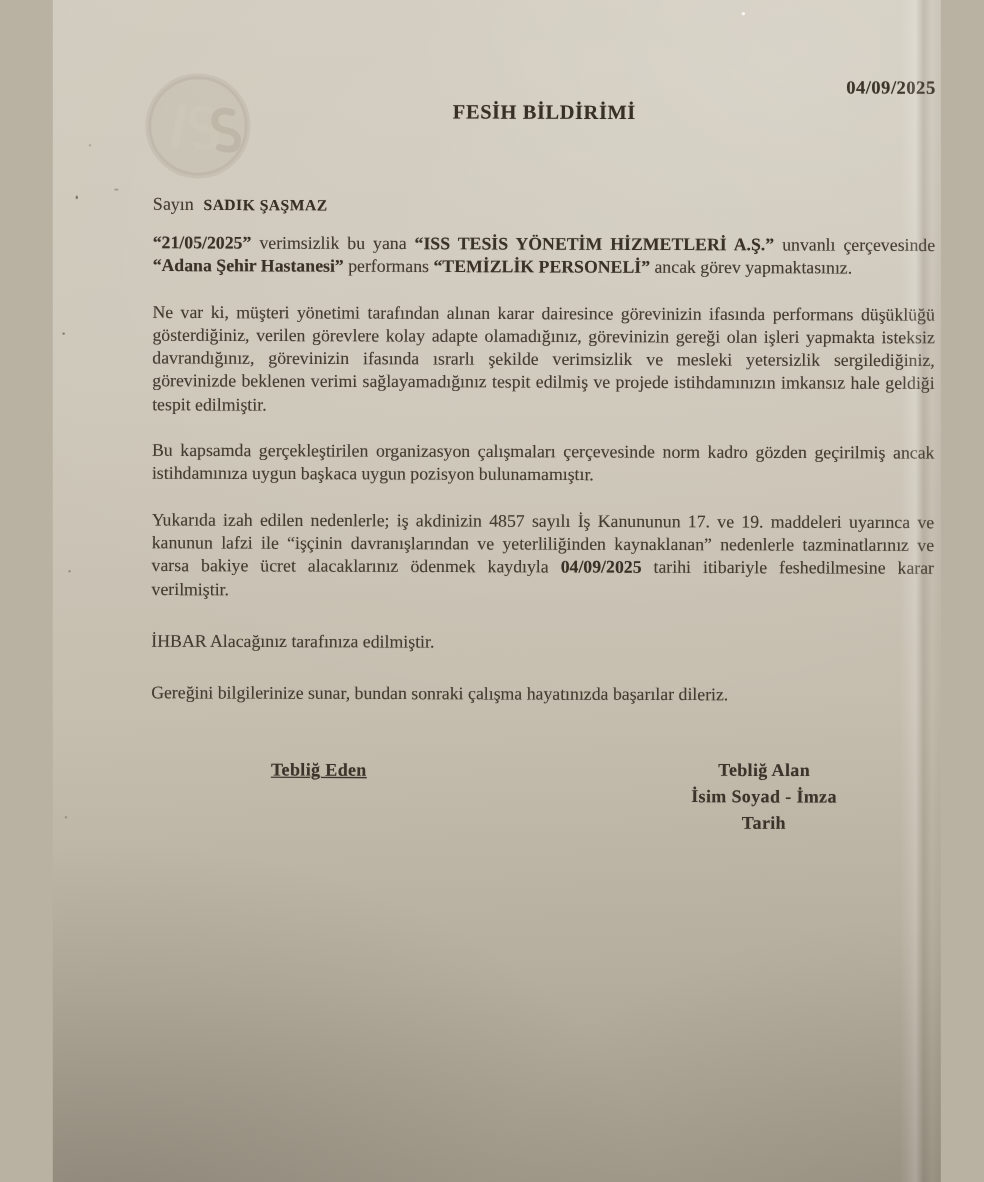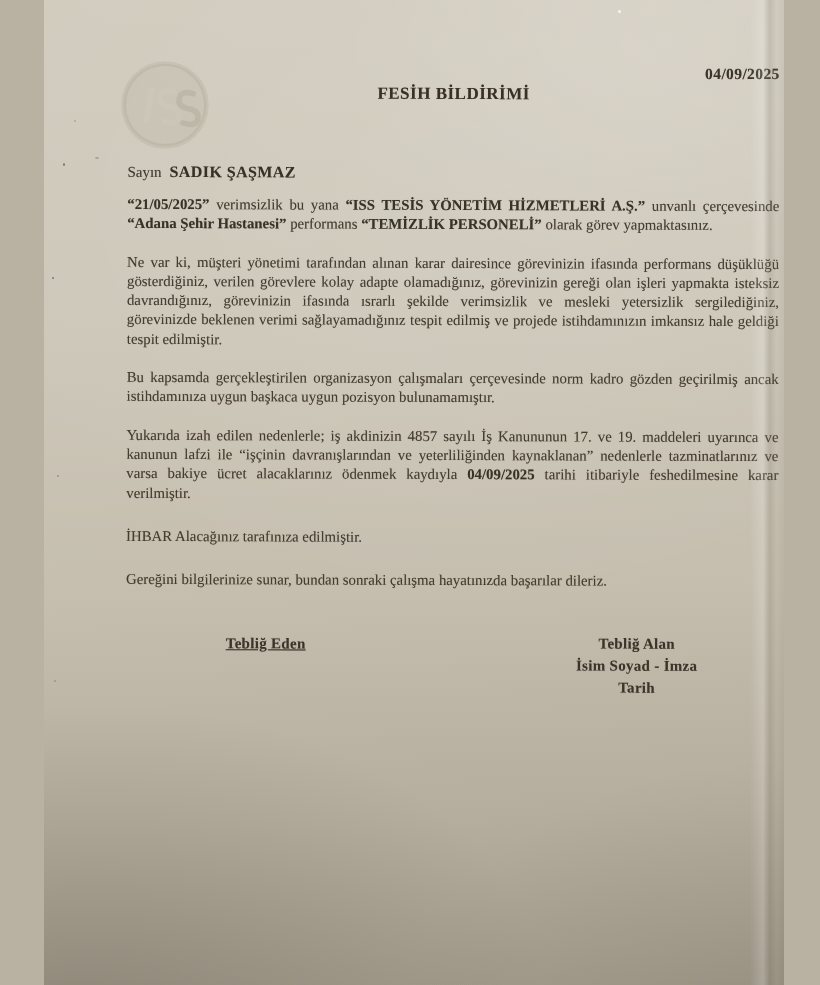--- a/index.html
+++ b/index.html
@@ -50,21 +50,21 @@
     position:absolute;top:64px;right:0;
     font-size:15.5px;font-weight:bold;letter-spacing:.4px;color:#3c342a;
   }
   .doc-title{
     position:absolute;top:84px;left:0;width:100%;text-align:center;
     font-size:17px;font-weight:bold;letter-spacing:.5px;color:#383026;
   }
   .salutation{
     padding-top:164px;font-size:15px;margin:0 0 14px 0;
   }
-  .salutation .name{font-weight:bold;font-size:16px;letter-spacing:.4px;color:#382f25;margin-left:8px;}
+  .salutation .name{font-weight:bold;font-size:13px;letter-spacing:.4px;color:#382f25;margin-left:8px;}
   .body-text p{
     margin:0 0 19px 0;
     font-size:14.8px;line-height:19.3px;
     text-align:justify;
   }
   .body-text p.short{text-align:left;}
   .body-text p:nth-child(5){margin-bottom:24px;margin-top:24px;}
   .b{font-weight:bold;color:#3a3227;}
   
   .sigrow{
@@ -102,21 +102,21 @@
 
     <div class="doc-date">04/09/2025</div>
 
     <div class="doc-title">FESİH BİLDİRİMİ</div>
 
     <div class="salutation">
       <span>Sayın</span><span class="name">SADIK ŞAŞMAZ</span>
     </div>
 
     <div class="body-text" id="paragraphs">
-        <p><span class="b">“21/05/2025”</span><span> verimsizlik bu yana </span><span class="b">“ISS TESİS YÖNETİM  HİZMETLERİ A.Ş.”</span><span> unvanlı çerçevesinde </span><span class="b">“Adana Şehir Hastanesi”</span><span> performans </span><span class="b">“TEMİZLİK PERSONELİ”</span><span> olarak görev yapmaktasınız.</span></p>
+        <p><span class="b">“21/05/2025”</span><span> verimsizlik bu yana </span><span class="b">“ISS TESİS YÖNETİM  HİZMETLERİ A.Ş.”</span><span> unvanlı çerçevesinde </span><span class="b">“Adana Şehir Hastanesi”</span><span> performans </span><span class="b">“TEMİZLİK PERSONELİ”</span><span> ancak görev yapmaktasınız.</span></p>
         <p><span>Ne var ki, müşteri yönetimi tarafından alınan karar dairesince görevinizin ifasında performans düşüklüğü gösterdiğiniz, verilen görevlere kolay adapte olamadığınız, görevinizin gereği olan işleri yapmakta isteksiz davrandığınız, görevinizin ifasında ısrarlı şekilde verimsizlik ve mesleki yetersizlik sergilediğiniz, görevinizde beklenen verimi sağlayamadığınız tespit edilmiş ve projede istihdamınızın imkansız hale geldiği tespit edilmiştir.</span></p>
         <p><span>Bu kapsamda gerçekleştirilen organizasyon çalışmaları çerçevesinde norm kadro gözden geçirilmiş ancak istihdamınıza uygun başkaca uygun pozisyon bulunamamıştır.</span></p>
         <p><span>Yukarıda izah edilen nedenlerle; iş akdinizin 4857 sayılı İş Kanununun 17. ve 19. maddeleri uyarınca ve kanunun lafzi ile “işçinin davranışlarından ve yeterliliğinden kaynaklanan” nedenlerle tazminatlarınız ve varsa bakiye ücret alacaklarınız ödenmek kaydıyla </span><span class="b">04/09/2025</span><span> tarihi itibariyle feshedilmesine karar verilmiştir.</span></p>
         <p class="short"><span>İHBAR Alacağınız tarafınıza edilmiştir.</span></p>
         <p class="short"><span>Gereğini bilgilerinize sunar, bundan sonraki çalışma hayatınızda başarılar dileriz.</span></p>
       </div>
 
     <div class="sigrow">
       <div class="sig-left">Tebliğ Eden</div>
       <div class="sig-right">

